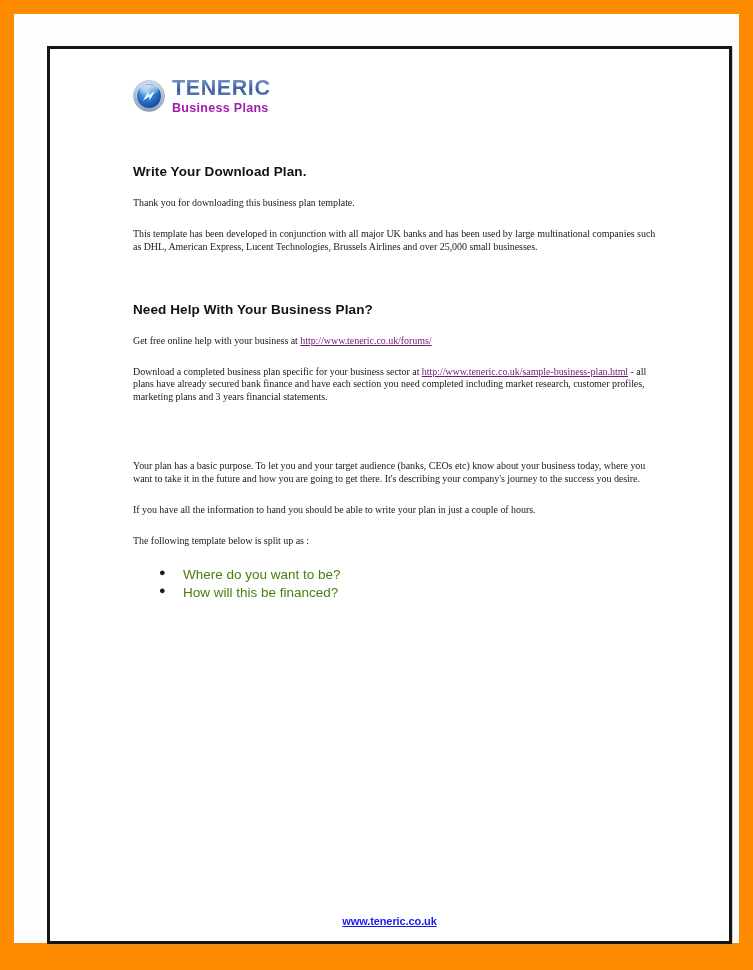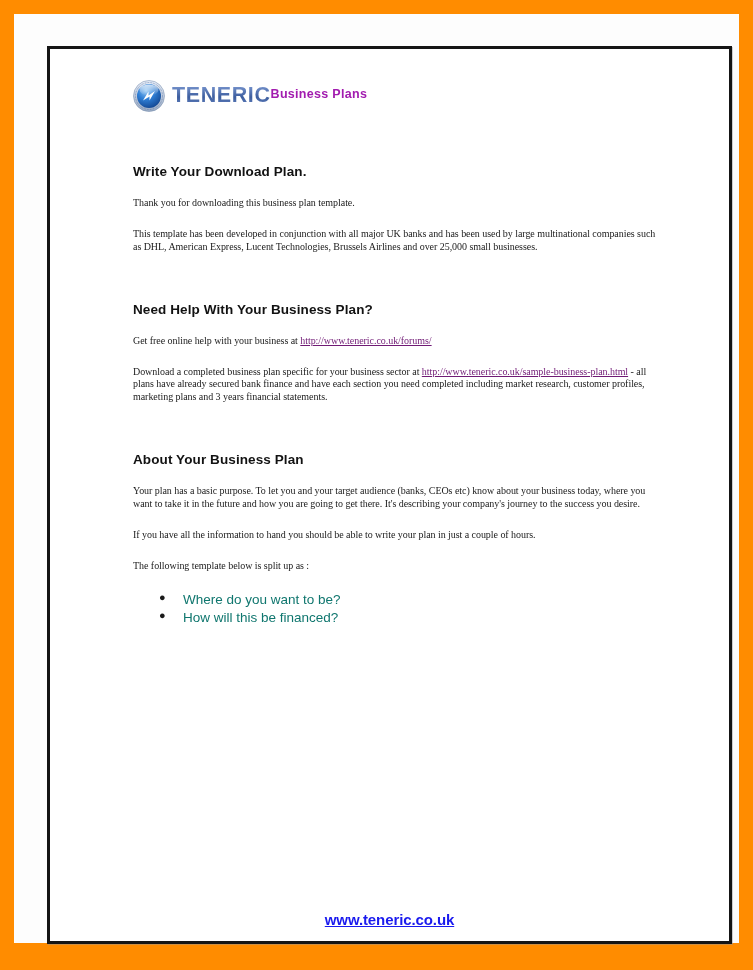--- a/index.html
+++ b/index.html
@@ -53,20 +53,21 @@
     margin-bottom: 46px;
   }
   .logo-emblem {
     width: 32px;
     height: 32px;
     flex: 0 0 32px;
     margin-right: 7px;
   }
   .logo-words {
     display: flex;
+    flex-direction: column;
     justify-content: center;
     line-height: 1;
   }
   .logo-title {
     font-size: 21.5px;
     font-weight: bold;
     letter-spacing: 0.6px;
     color: #4a6fb5;
     background: linear-gradient(180deg, #7a97d0 0%, #3c5d9e 55%, #6785c2 100%);
     -webkit-background-clip: text;
@@ -104,21 +105,21 @@
     text-decoration: underline;
   }
 
   ul.bullets {
     margin: 0;
     padding: 0 0 0 26px;
     list-style: none;
   }
   ul.bullets li {
     font-size: 13.5px;
-    color: #0f766e;
+    color: #4d7c0f;
     line-height: 1.34;
     position: relative;
     padding-left: 24px;
   }
   ul.bullets li::before {
     content: "\25CF";
     position: absolute;
     left: 0;
     top: -1px;
     font-size: 11px;
@@ -127,21 +128,21 @@
 
   
   .footer {
     position: absolute;
     left: 0;
     right: 0;
     top: 862px;
     text-align: center;
   }
   .footer a {
-    font-size: 15px;
+    font-size: 11px;
     font-weight: bold;
     color: #1a1aee;
     text-decoration: underline;
     letter-spacing: -0.1px;
   }
 </style>
 </head>
 <body>
 
 <div class="page-sheet">
@@ -192,21 +193,20 @@
       <p class="para">
         <span>Get free online help with your business at </span><a class="doclink" href="#">http://www.teneric.co.uk/forums/</a>
       </p>
 
       <p class="para">
         <span>Download a completed business plan specific for your business sector at </span><a class="doclink" href="#">http://www.teneric.co.uk/sample-business-plan.html</a><span> - all plans have already secured bank finance and have each section you need completed including market research, customer profiles, marketing plans and 3 years financial statements.</span>
       </p>
 
       <div class="gap-lg"></div>
 
-      <h2 class="section-heading">About Your Business Plan</h2>
       <p class="para">Your plan has a basic purpose. To let you and your target audience (banks, CEOs etc) know about your business today, where you want to take it in the future and how you are going to get there. It's describing your company's journey to the success you desire.</p>
       <p class="para">If you have all the information to hand you should be able to write your plan in just a couple of hours.</p>
       <p class="para">The following template below is split up as :</p>
 
       <ul class="bullets">
         <li>Where do you want to be?</li>
         <li>How will this be financed?</li>
       </ul>
     </div>
 

